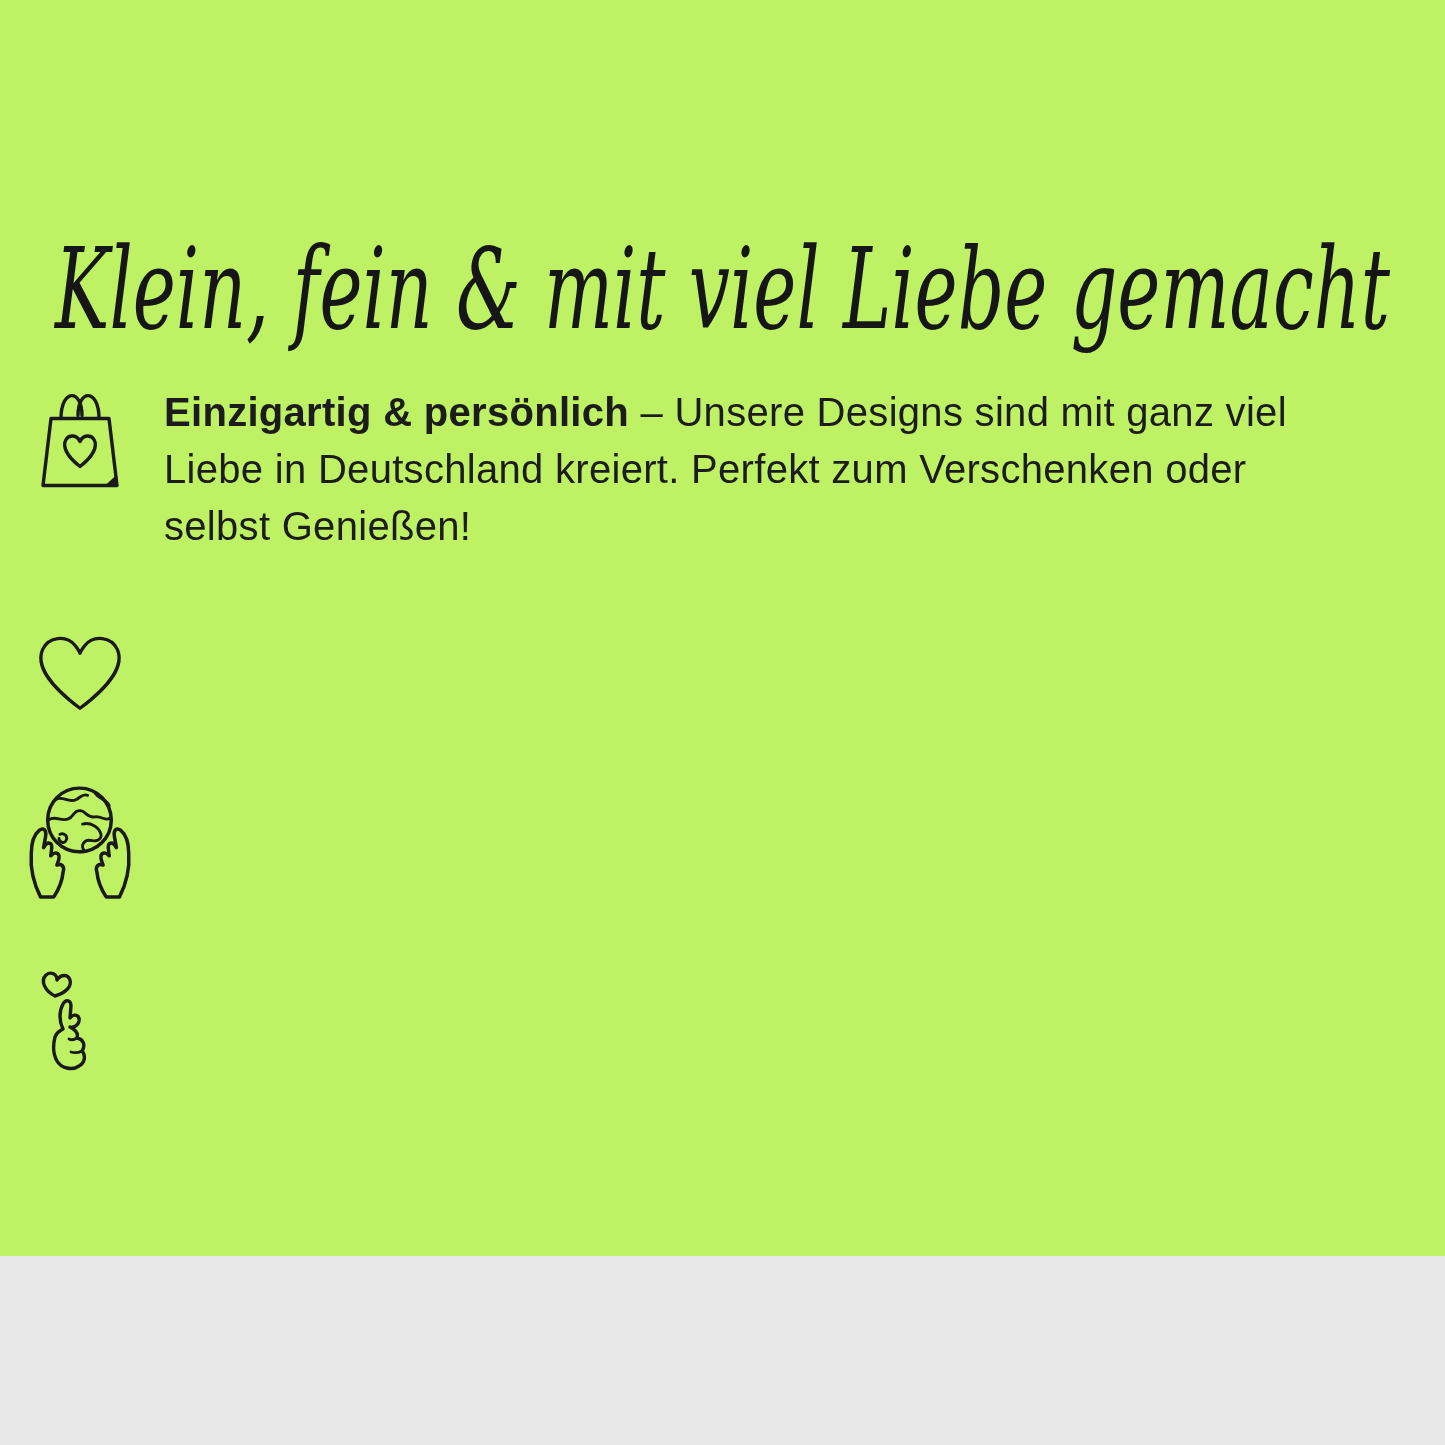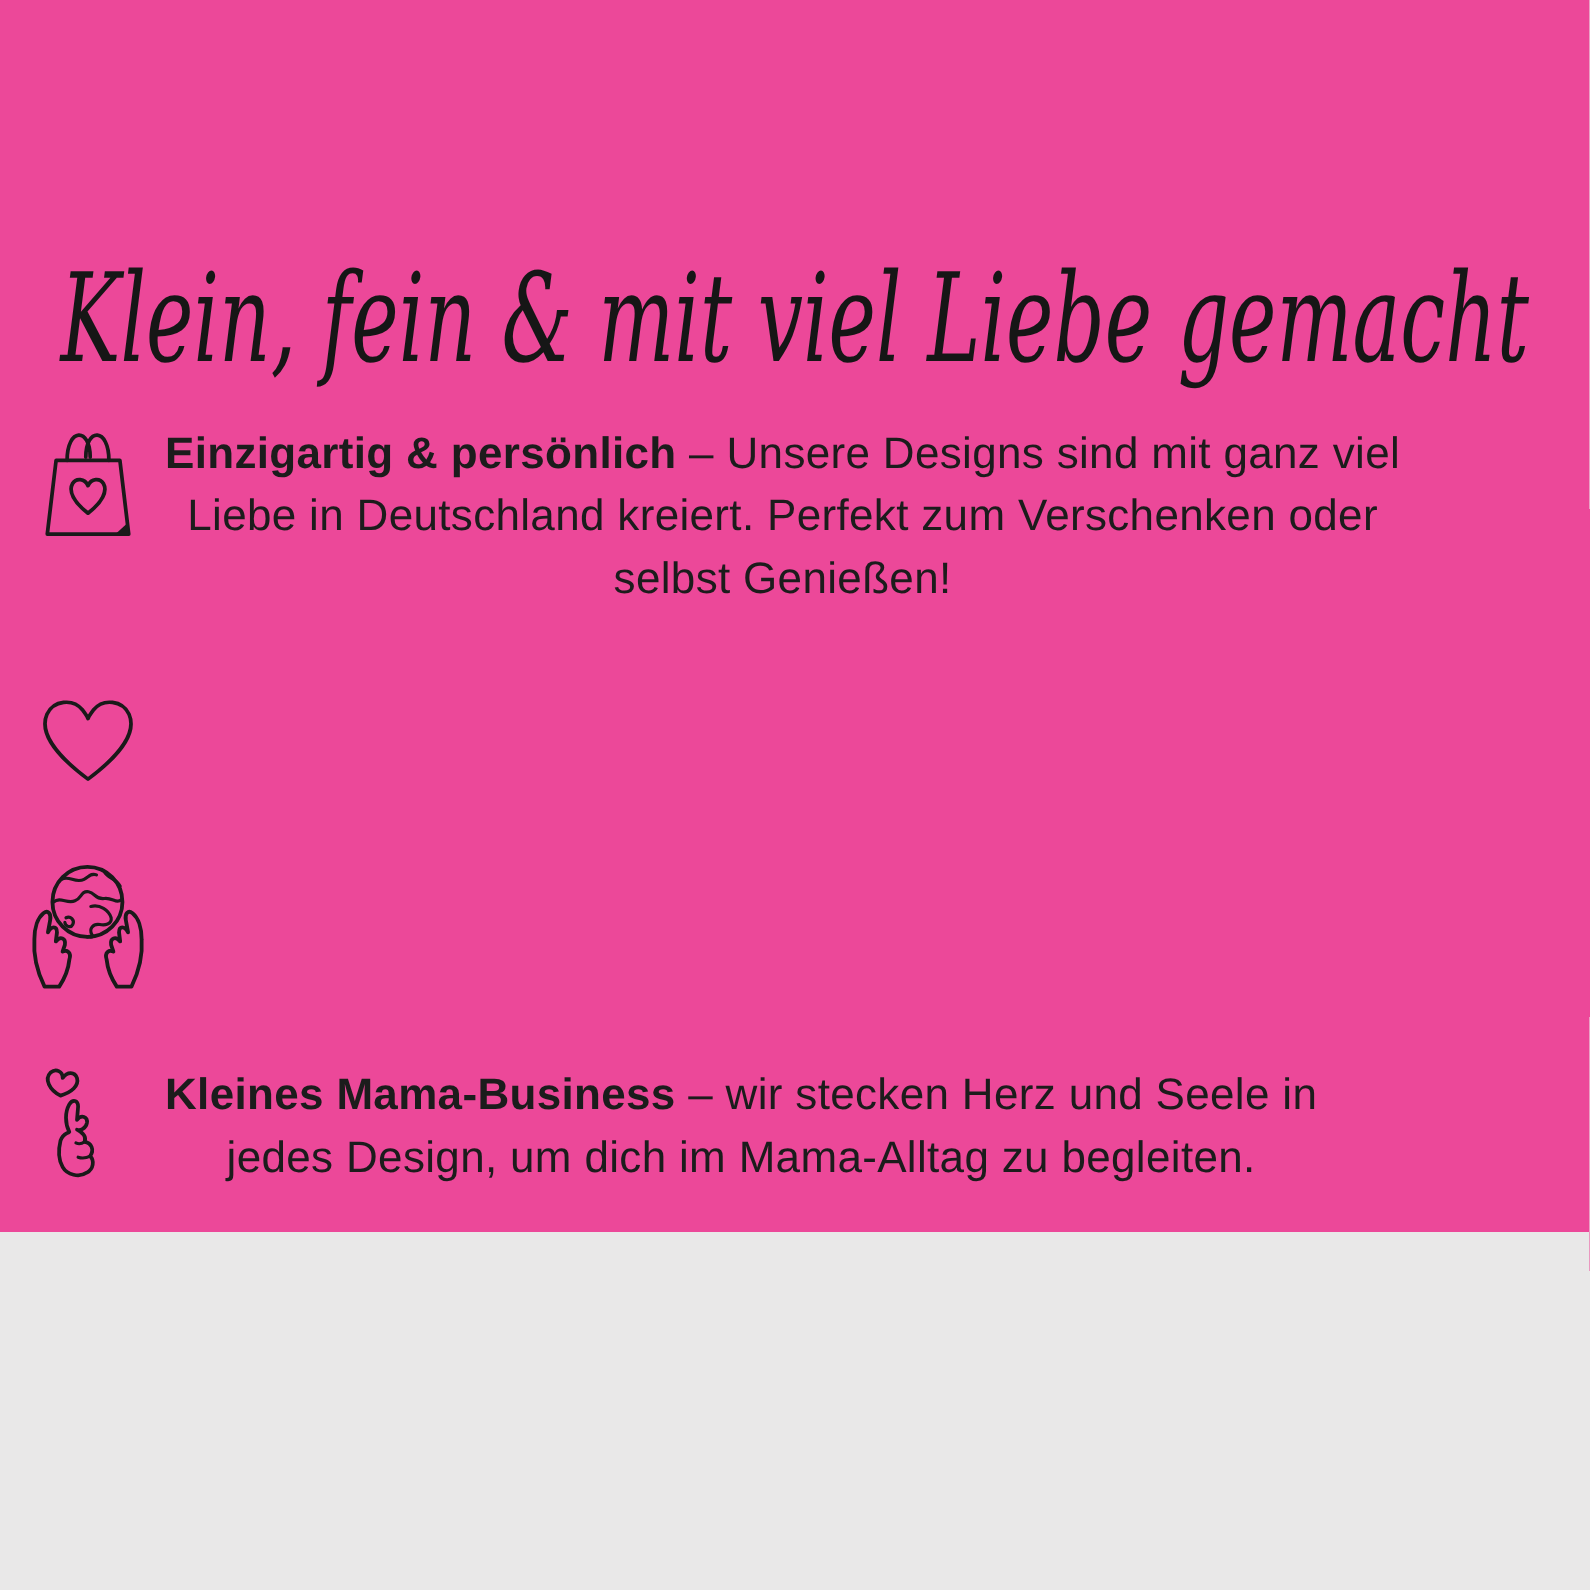--- a/index.html
+++ b/index.html
@@ -1,25 +1,24 @@
 <!DOCTYPE html>
 <html><head>
 <meta charset="utf-8">
 <style>
   * { margin: 0; padding: 0; box-sizing: border-box; }
   html, body { background: #e9e8e8; }
   .canvas {
     position: relative;
     width: 1445px;
-    height: 1120px;
-    background: #ec4899;
+    height: 1256px;
+    background: #bef264;
     font-family: "Liberation Sans", sans-serif;
     color: #1c1c1c;
     overflow: hidden;
-    text-align: center;
   }
   .title-wrap {
     position: absolute;
     top: 148px;
     left: 50px;
     width: 1345px;
     height: 260px;
   }
   .title-wrap svg { display: block; width: 100%; height: 100%; }
   .title-text {
@@ -29,21 +28,21 @@
   }
   .features {
     position: absolute;
     top: 382px;
     left: 0;
     right: 0;
   }
   .feature {
     display: flex;
     align-items: flex-start;
-    gap: 10px;
+    gap: 24px;
     padding: 0 62px 0 20px;
     margin-bottom: 64px;
   }
   .icon-box {
     flex: 0 0 120px;
     display: flex;
     justify-content: center;
     align-items: flex-start;
   }
   .icon-box svg { display: block; }
@@ -127,18 +126,16 @@
 
     <div class="feature">
       <div class="icon-box">
         <svg width="100" height="135" viewBox="0 0 100 135">
           <path class="icon-stroke" d="M25,31 C15,26 10,16 16,10 C21,6 27,9 27,15 C31,9 38,9 40,15 C42,22 35,28 25,31 Z"></path>
           <path class="icon-stroke" d="M33,64 C29,56 29,46 33,39 C36,34 41,35 41,41 L40,53 C44,48 50,50 49,56 C48,61 43,63 40,62 C44,64 49,67 47,73 C53,74 56,80 52,86 C56,90 55,98 49,101 C42,106 31,103 27,96 C23,89 23,80 25,72 C27,66 30,66 33,64 Z"></path>
           <path class="icon-stroke-thin" d="M47,73 C44,75 41,75 39,74"></path>
           <path class="icon-stroke-thin" d="M52,86 C48,88 44,88 41,87"></path>
         </svg>
       </div>
-      <p class="feature-text"><span class="feature-heading">Kleines Mama-Business</span> <span class="feature-dash">–</span> <span class="feature-body">wir stecken Herz und Seele in
-jedes Design, um dich im Mama-Alltag zu begleiten.</span></p>
     </div>
 
   </div>
 </div>
 
 </body></html>

